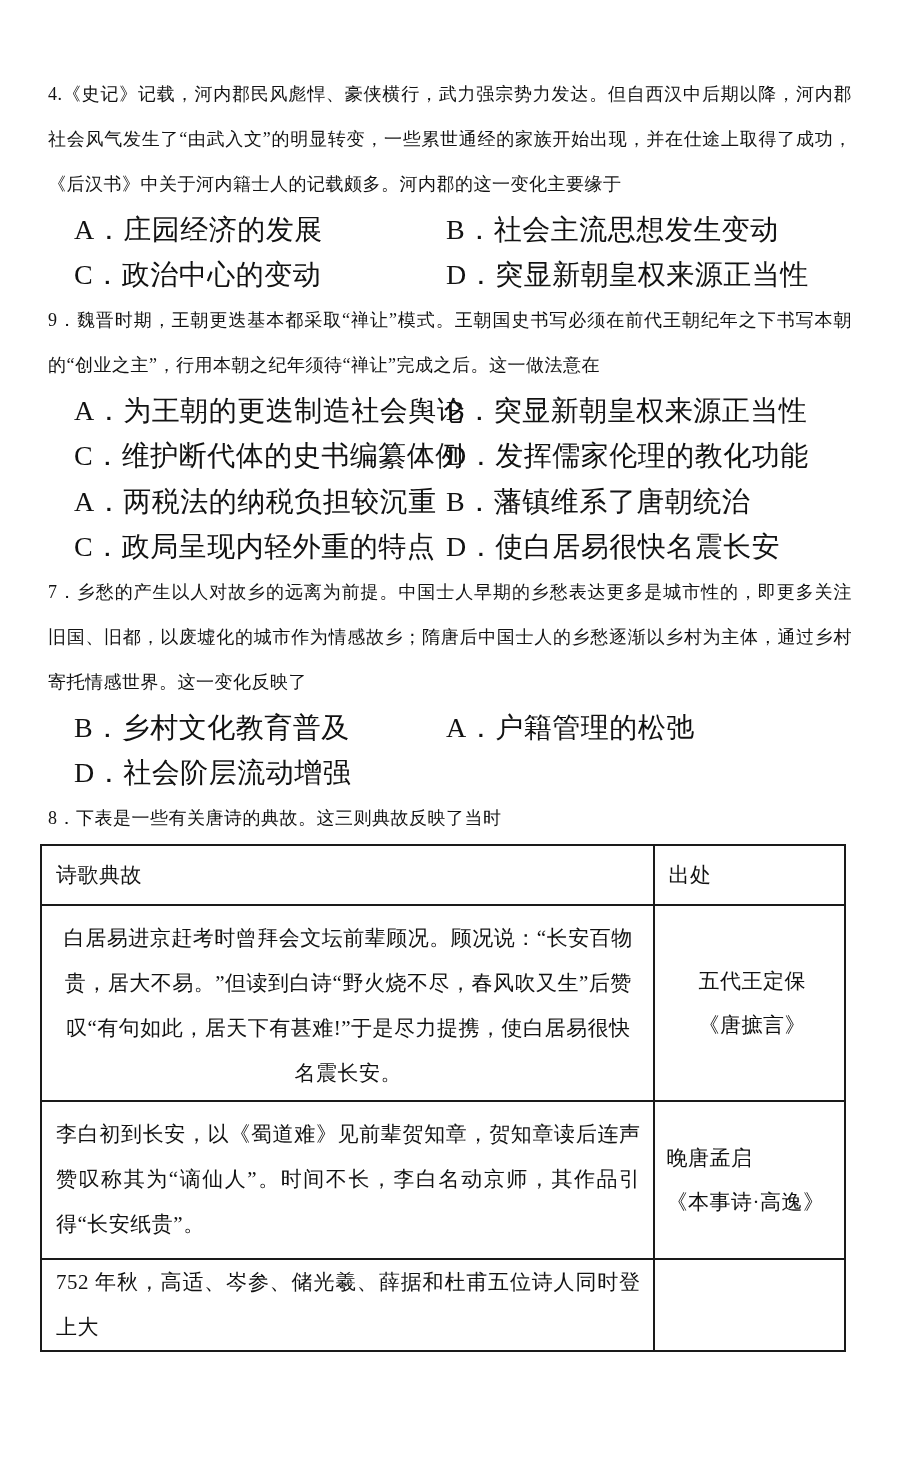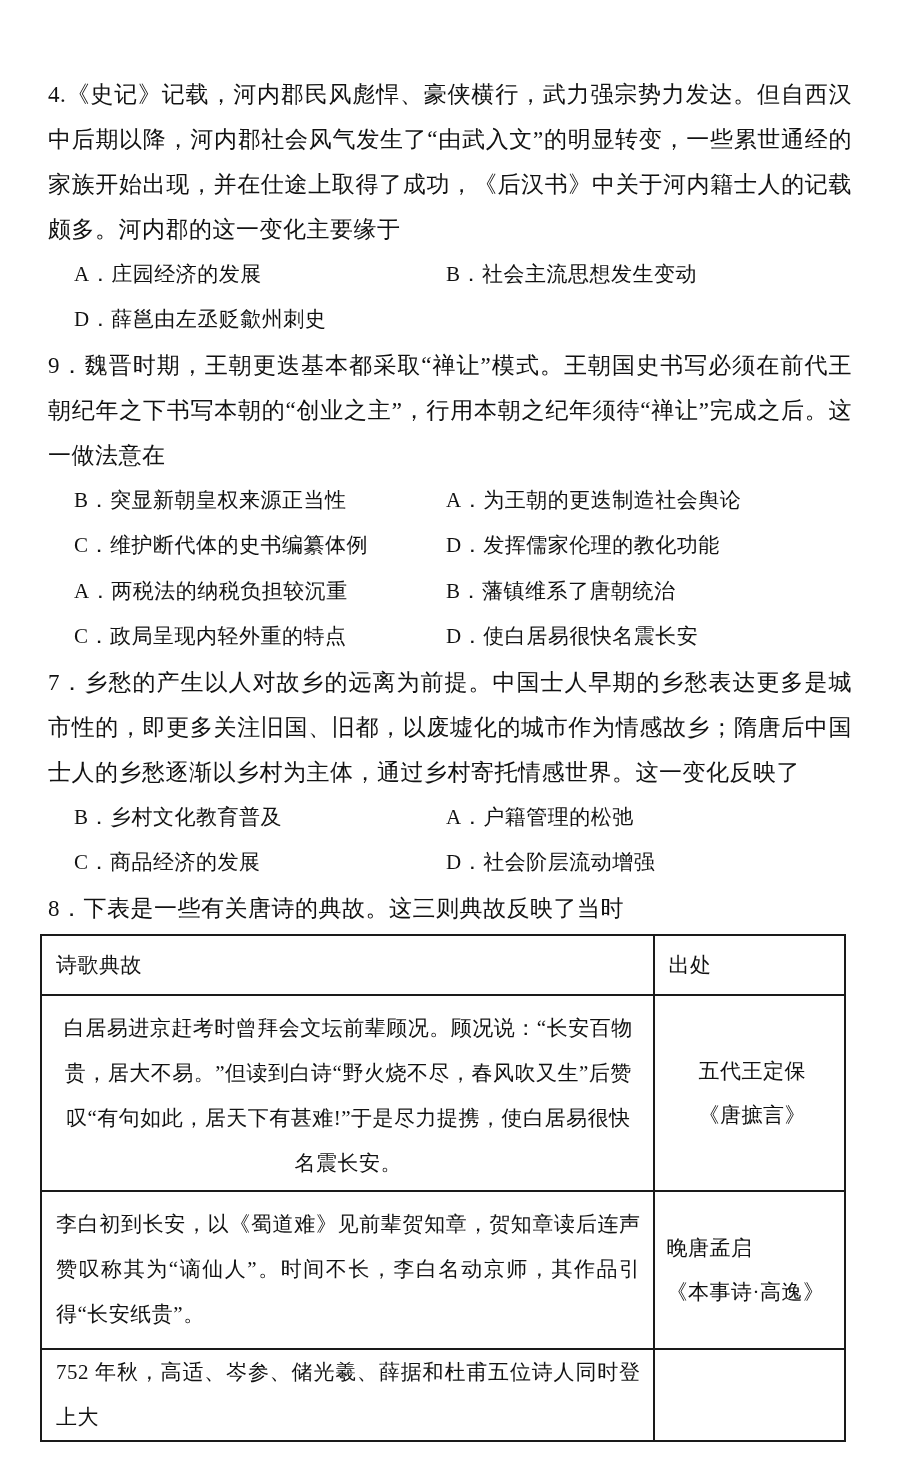--- a/index.html
+++ b/index.html
@@ -16,29 +16,29 @@
   }
   .page {
     box-sizing: border-box;
     width: 900px;
     height: 1470px;
     padding: 72px 48px 0 48px;
   }
   .question { margin: 0 0 1px 0; }
   .stem {
     margin: 0;
-    font-size: 23px;
+    font-size: 18px;
     line-height: 45px;
     text-align: justify;
     text-justify: inter-ideograph;
     letter-spacing: 0.5px;
   }
   .options {
     margin-left: 26px;
-    font-size: 21px;
+    font-size: 28px;
     line-height: 45px;
   }
   .opt-row {
     display: grid;
     grid-template-columns: 372px auto;
   }
   .opt { white-space: nowrap; letter-spacing: 0.5px; }
 
   .allusion-table {
     border-collapse: collapse;
@@ -86,31 +86,32 @@
 <div class="page">
 
   <section class="question">
     <p class="stem">4.《史记》记载，河内郡民风彪悍、豪侠横行，武力强宗势力发达。但自西汉中后期以降，河内郡社会风气发生了“由武入文”的明显转变，一些累世通经的家族开始出现，并在仕途上取得了成功，《后汉书》中关于河内籍士人的记载颇多。河内郡的这一变化主要缘于</p>
     <div class="options">
       <div class="opt-row">
         <span class="opt">A．庄园经济的发展</span>
         <span class="opt">B．社会主流思想发生变动</span>
       </div>
       <div class="opt-row">
-        <span class="opt">D．薛邕由左丞贬歙州刺史</span>
+        <span class="opt">C．政治中心的变动</span>
+        <span class="opt">D．突显新朝皇权来源正当性</span>
       </div>
     </div>
   </section>
 
   <section class="question">
     <p class="stem">9．魏晋时期，王朝更迭基本都采取“禅让”模式。王朝国史书写必须在前代王朝纪年之下书写本朝的“创业之主”，行用本朝之纪年须待“禅让”完成之后。这一做法意在</p>
     <div class="options">
       <div class="opt-row">
+        <span class="opt">A．为王朝的更迭制造社会舆论</span>
         <span class="opt">B．突显新朝皇权来源正当性</span>
-        <span class="opt">A．为王朝的更迭制造社会舆论</span>
       </div>
       <div class="opt-row">
         <span class="opt">C．维护断代体的史书编纂体例</span>
         <span class="opt">D．发挥儒家伦理的教化功能</span>
       </div>
     </div>
   </section>
 
   <section class="question">
     <div class="options">
@@ -126,21 +127,20 @@
   </section>
 
   <section class="question">
     <p class="stem">7．乡愁的产生以人对故乡的远离为前提。中国士人早期的乡愁表达更多是城市性的，即更多关注旧国、旧都，以废墟化的城市作为情感故乡；隋唐后中国士人的乡愁逐渐以乡村为主体，通过乡村寄托情感世界。这一变化反映了</p>
     <div class="options">
       <div class="opt-row">
         <span class="opt">B．乡村文化教育普及</span>
         <span class="opt">A．户籍管理的松弛</span>
       </div>
       <div class="opt-row">
-        <span class="opt">C．商品经济的发展</span>
         <span class="opt">D．社会阶层流动增强</span>
       </div>
     </div>
   </section>
 
   <section class="question">
     <p class="stem">8．下表是一些有关唐诗的典故。这三则典故反映了当时</p>
   </section>
 
   <table class="allusion-table">

